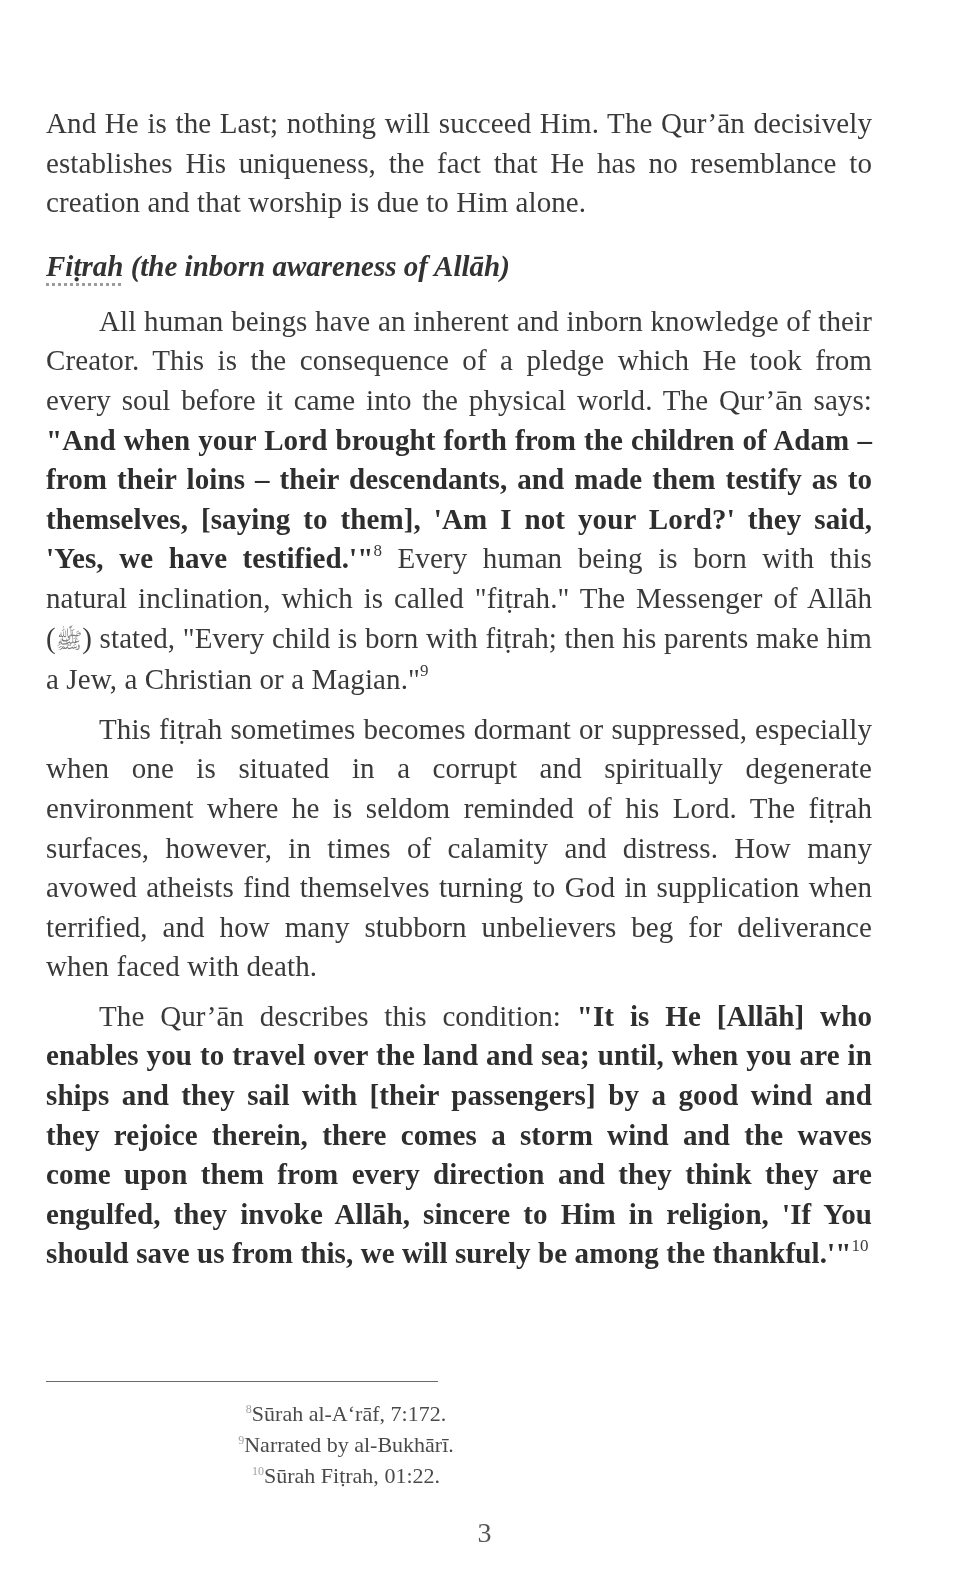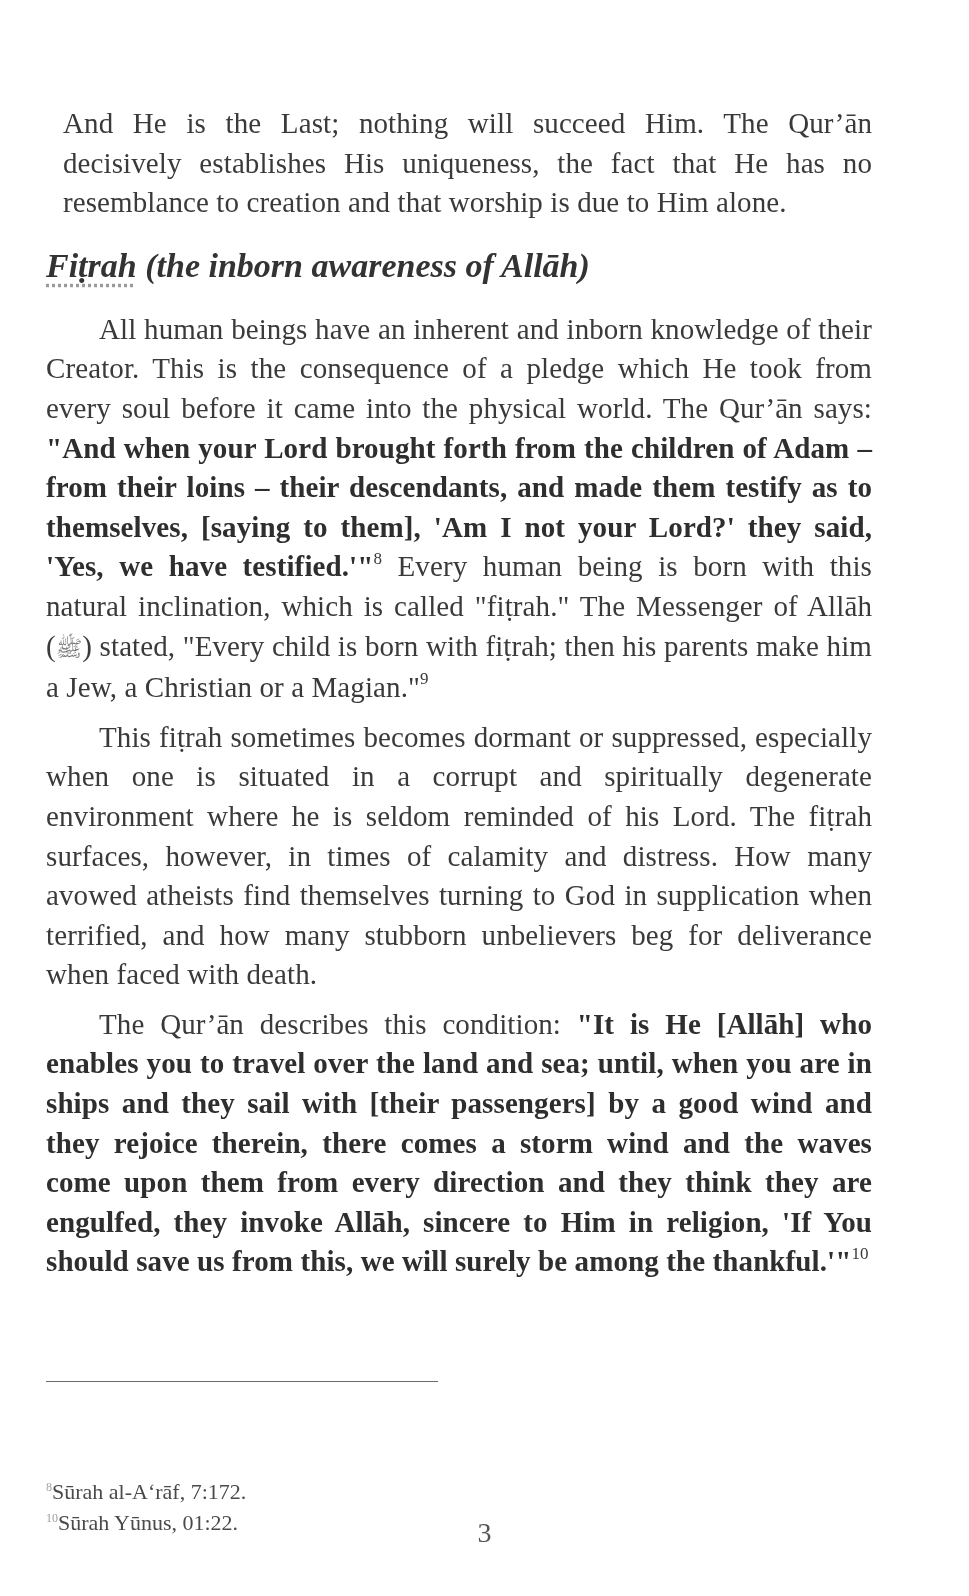--- a/index.html
+++ b/index.html
@@ -22,34 +22,34 @@
       width: 826px;
     }
     .para {
       font-size: 29px;
       line-height: 39.6px;
       text-align: justify;
       margin: 0;
       letter-spacing: 0.1px;
     }
     .para.indent { text-indent: 53px; }
-    .para.first { margin-bottom: 0; margin-left: 17px; }
+    .para.first { margin-bottom: 0; }
     .b { font-weight: bold; color: #2e2e2e; }
     .i { }
     sup.fn {
       font-size: 17px;
       line-height: 0;
       vertical-align: super;
       font-weight: normal;
       position: relative;
       top: -2px;
     }
     .heading {
-      margin: 23px 0 24px 0;
-      font-size: 34px;
+      margin: 23px 0 16px 0;
+      font-size: 29px;
       line-height: 40px;
       font-weight: bold;
       font-style: italic;
       color: #333333;
     }
     .heading .term {
       text-decoration: underline dotted #9a9a9a;
       text-underline-offset: 7px;
     }
     .gap { height: 10px; }
@@ -57,25 +57,26 @@
       position: absolute;
       left: 46px;
       top: 1381px;
       width: 392px;
       height: 0;
       border-top: 1.5px solid #6a6a6a;
     }
     .footnotes {
       position: absolute;
       left: 46px;
-      top: 1476px;
+      top: 1398px;
       width: 600px;
       font-size: 22px;
       line-height: 31px;
       color: #4a4a4a;
+      text-align: center;
     }
     .footnote { margin: 0; }
     .footnote sup {
       font-size: 12px;
       color: #a0a0a0;
       vertical-align: super;
       line-height: 0;
     }
     .page-number {
       position: absolute;
@@ -110,16 +111,17 @@
 
   <div class="gap"></div>
 
   <p class="para indent"><span>The Qur’ān describes this condition:  </span><span class="b">"It is He [Allāh] who enables you to travel over the land and sea; until, when you are in ships and they sail with [their passengers] by a good wind and they rejoice therein, there comes a storm wind and the waves come upon them from every direction and they think they are engulfed, they invoke Allāh, sincere to Him in religion, 'If You should save us from this, we will surely be among the thankful.'"</span><sup class="fn">10</sup></p>
 </div>
 
 <div class="footnote-rule"></div>
 
 <div class="footnotes">
   <p class="footnote"><sup>8</sup><span class="i">Sūrah al-A‘rāf,</span><span> 7:172.</span></p>
-  <p class="footnote"><sup>10</sup><span class="i">Sūrah Yūnus,</span><span> 01:22.</span></p>
+  <p class="footnote"><sup>9</sup><span>Narrated by al-Bukhārī.</span></p>
+  <p class="footnote"><sup>10</sup><span class="i">Sūrah Fiṭrah,</span><span> 01:22.</span></p>
 </div>
 
 <div class="page-number">3</div>
 
 </body></html>

